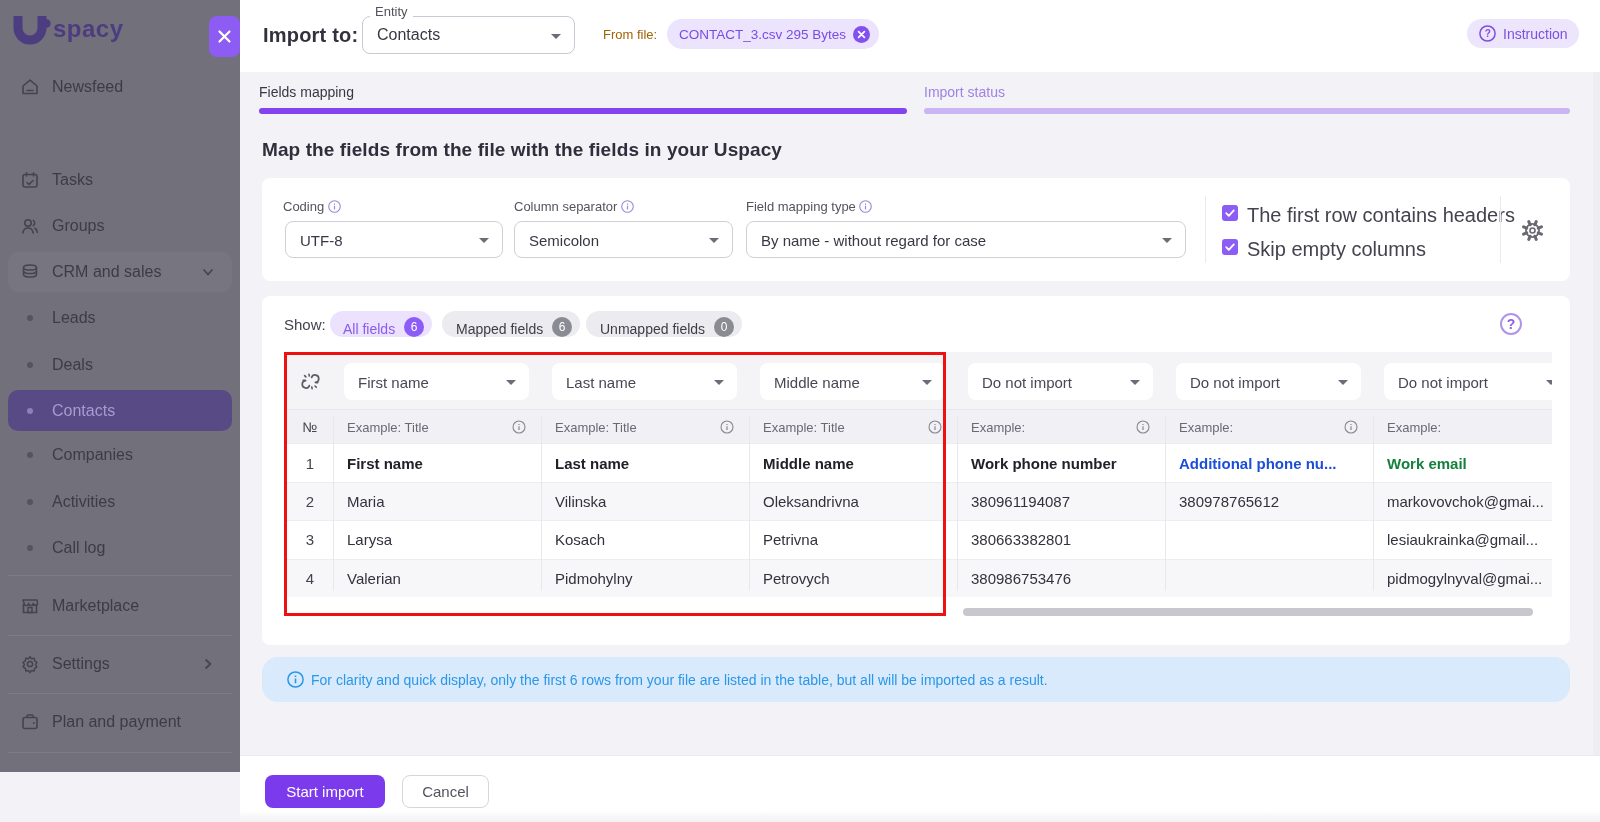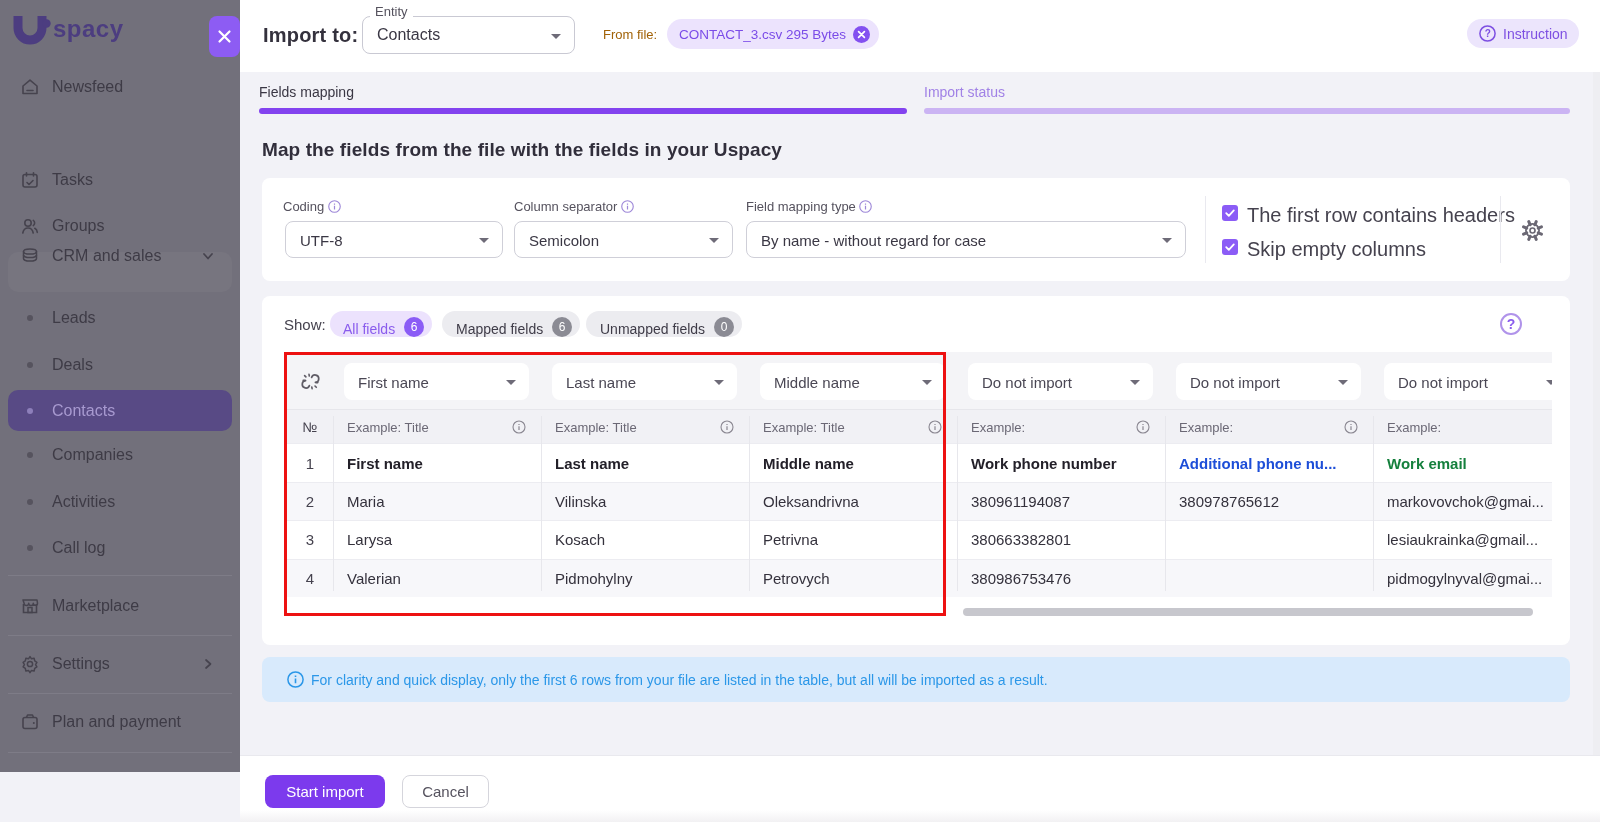--- a/index.html
+++ b/index.html
@@ -66,21 +66,21 @@
 .info-i { position:absolute; top:50%; margin-top:-7px; width:14px; height:14px; }
 .trow { position:absolute; left:0; width:1265px; height:38px; }
 .trow .c { position:absolute; top:50%; transform:translateY(-50%); font-size:15px; color:#34313c; white-space:nowrap; }
 .rownum { position:absolute; left:0; width:46px; text-align:center; top:50%; transform:translateY(-50%); font-size:15px; color:#45424e; }
 .cellsep { position:absolute; width:1px; background:#e7e7ec; }
 .rowsep { position:absolute; left:0; width:1265px; height:1px; background:#ececf1; }
 #hscroll { position:absolute; left:701px; top:312px; width:570px; height:8px; border-radius:4px; background:#c7c7cd; }
 #redbox { position:absolute; left:44px; top:352px; width:662px; height:264px; border:3px solid #ed1111; }
 
 
-#banner { position:absolute; left:22px; top:657px; width:1308px; height:45px; background:#d8eafc; border-radius:8px; }
+#banner { position:absolute; left:22px; top:657px; width:1308px; height:45px; background:#d8eafc; border-radius:16px; }
 #banner .t { position:absolute; left:49px; top:50%; transform:translateY(-50%); font-size:14px; color:#2b97e8; }
 #footer { position:absolute; left:0; top:756px; width:1360px; height:66px; background:linear-gradient(to bottom,#ffffff 82%,#f2f1f3 100%); box-shadow:0 -1px 0 #e9e9ee; }
 #btn-start { position:absolute; left:25px; top:19px; width:120px; height:33px; background:#7c3aed; border-radius:8px; color:#fff; font-size:15px; text-align:center; line-height:33px; }
 #btn-cancel { position:absolute; left:162px; top:19px; width:87px; height:33px; background:#fff; border:1px solid #d5d5dc; border-radius:8px; color:#55525e; font-size:15px; text-align:center; line-height:31px; }
 #rscroll { position:absolute; left:1353px; top:72px; width:7px; height:686px; background:#eeeef2; }
 </style>
 </head>
 <body>
 
 <div id="sidebar">
@@ -112,21 +112,21 @@
   </div>
   <div class="nav-item" style="top:206px;">
     <svg class="ic" viewBox="0 0 20 20">
         <circle cx="8" cy="7" r="3.2" fill="none" stroke="#46434e" stroke-width="1.6"></circle>
         <path d="M2.8 17 C3.4 13.6 5.4 12 8 12 C10.6 12 12.6 13.6 13.2 17" fill="none" stroke="#46434e" stroke-width="1.6" stroke-linecap="round"></path>
         <path d="M13.3 4.4 A3.2 3.2 0 0 1 13.3 9.6 M14.8 12.3 C16.4 13.1 17.1 14.7 17.3 16.4" fill="none" stroke="#46434e" stroke-width="1.6" stroke-linecap="round"></path>
       </svg>
     <span class="lbl">Groups</span>
   </div>
   <div class="abs" style="left:8px;top:252px;width:224px;height:40px;background:#77757f;border-radius:10px;"></div>
-  <div class="nav-item" style="top:236px;text-align:center;">
+  <div class="nav-item" style="top:252px;text-align:center;">
     <svg class="ic" viewBox="0 0 20 20">
         <ellipse cx="10" cy="5.5" rx="6.5" ry="2.6" fill="none" stroke="#46434e" stroke-width="1.5"></ellipse>
         <path d="M3.5 5.5 V9 C3.5 10.4 6.4 11.6 10 11.6 C13.6 11.6 16.5 10.4 16.5 9 V5.5" fill="none" stroke="#46434e" stroke-width="1.5"></path>
         <path d="M3.5 9 V12.5 C3.5 13.9 6.4 15.1 10 15.1 C13.6 15.1 16.5 13.9 16.5 12.5 V9" fill="none" stroke="#46434e" stroke-width="1.5"></path>
       </svg>
     <span class="lbl">CRM and sales</span>
     <svg class="chev" viewBox="0 0 12 12">
         <path d="M2 4 L6 8.5 L10 4" fill="none" stroke="#46434e" stroke-width="1.7" stroke-linecap="round" stroke-linejoin="round"></path>
       </svg>
   </div>

